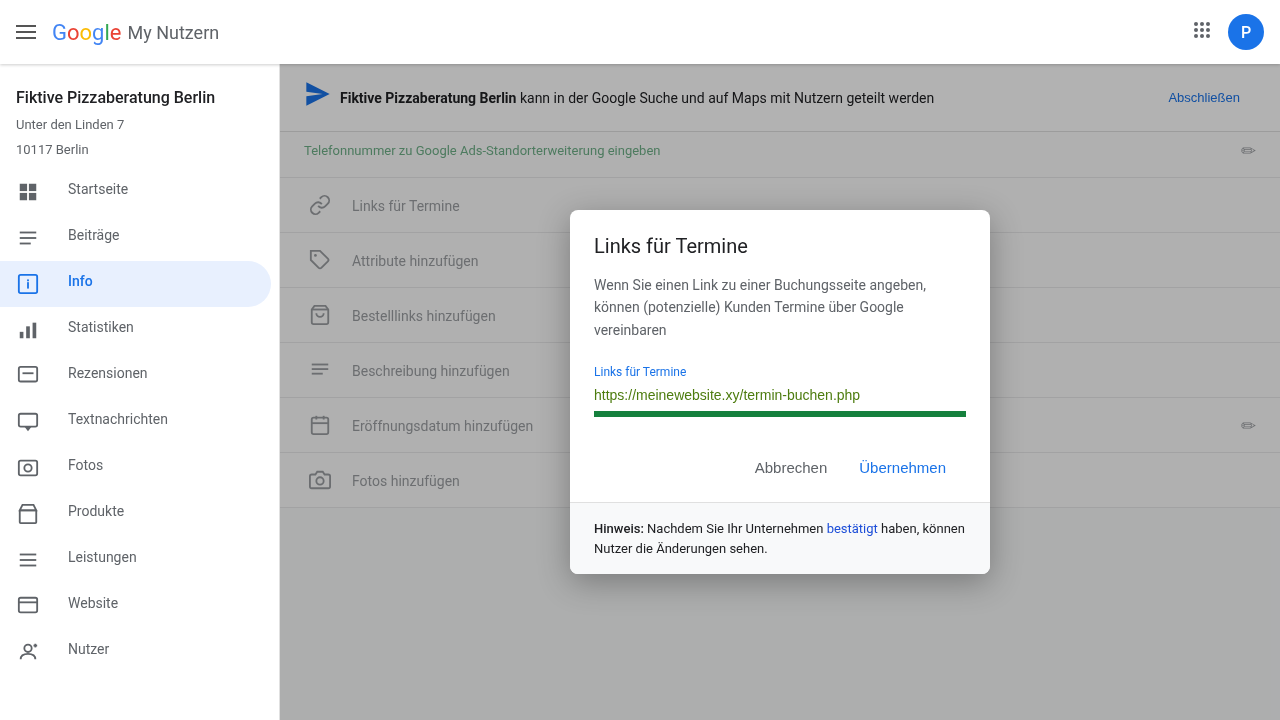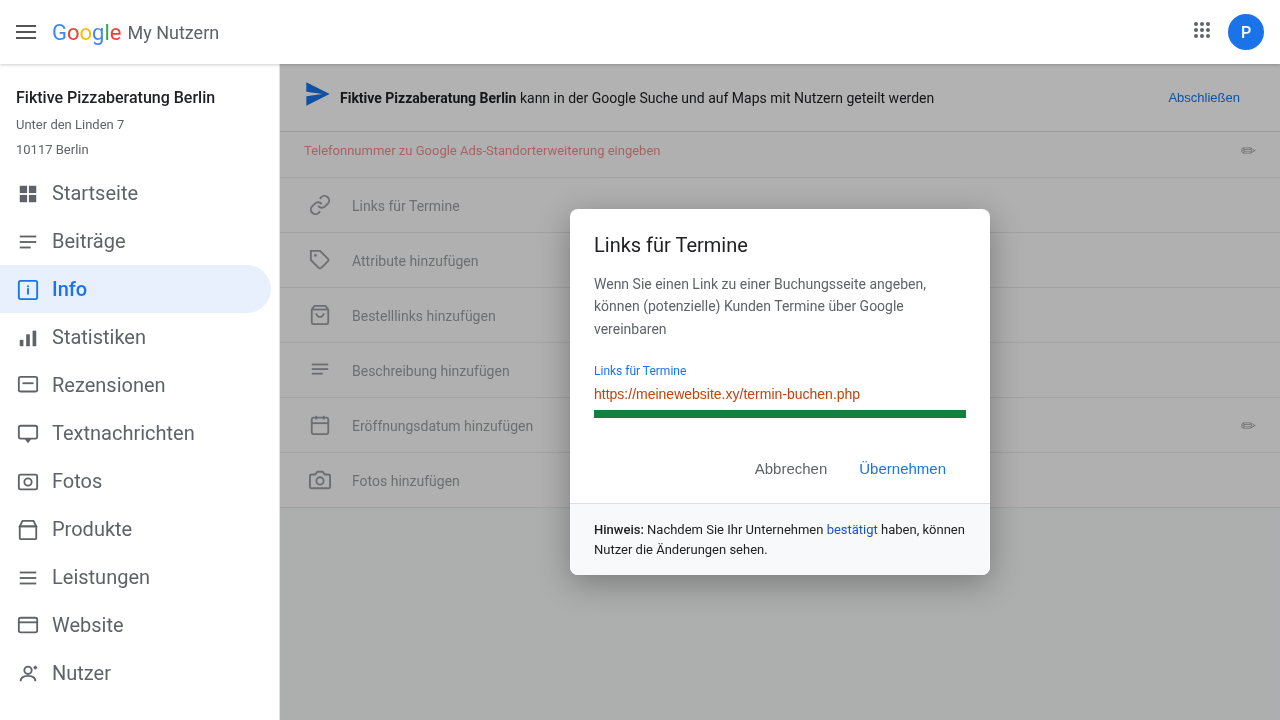--- a/index.html
+++ b/index.html
@@ -38,23 +38,23 @@
     .sidebar {
       width: 280px; background: #fff; flex-shrink: 0;
       border-right: 1px solid #e0e0e0; overflow-y: auto;
       padding-top: 8px;
     }
     .business-name { padding: 16px 16px 4px 16px; }
     .business-name h2 { font-size: 16px; color: #202124; font-weight: 500; }
     .business-name p { font-size: 13px; color: #5f6368; margin-top: 10px; }
     .sidebar-nav { margin-top: 8px; }
     .sidebar-item {
-      display: flex; align-items: flex-end; gap: 12px;
+      display: flex; align-items: flex-start; gap: 28px;
       padding: 12px 16px; cursor: pointer; color: #5f6368;
-      font-size: 20px; border-radius: 0 24px 24px 0; margin-right: 8px;
+      font-size: 14px; border-radius: 0 24px 24px 0; margin-right: 8px;
       transition: background 0.1s;
     }
     .sidebar-item.active { background: #e8f0fe; color: #1a73e8; font-weight: 500; }
     .sidebar-item.active .nav-icon { color: #1a73e8; }
     .nav-icon { font-size: 20px; width: 24px; display: flex; align-items: center; justify-content: center; }
 
     
     .content { flex: 1; overflow-y: auto; background: #f8f9fa; position: relative; }
     .content-header {
       display: flex; align-items: center; justify-content: space-between;
@@ -96,22 +96,22 @@
     .modal {
       background: #fff; border-radius: 8px; width: 420px;
       box-shadow: 0 8px 32px rgba(0,0,0,0.3); overflow: hidden;
     }
     .modal-body { padding: 24px 24px 16px; }
     .modal-title { font-size: 20px; color: #202124; font-weight: 400; margin-bottom: 16px; }
     .modal-description { font-size: 14px; color: #5f6368; line-height: 1.6; margin-bottom: 24px; }
     .modal-field { margin-bottom: 8px; }
     .field-label { font-size: 12px; color: #1a73e8; margin-bottom: 4px; }
     .field-input {
-      width: 100%; border: none; border-bottom: 8px solid #15803d;
-      padding: 4px 0 8px; font-size: 14px; color: #c2410c;
+      width: 100%; border: none; border-bottom: 6px solid #15803d;
+      padding: 4px 0 8px; font-size: 14px; color: #4d7c0f;
       outline: none; background: transparent;
     }
     .modal-actions {
       display: flex; justify-content: flex-end; align-items: center;
       padding: 8px 28px 16px; gap: 0;
     }
     .btn-cancel {
       font-size: 15px; color: #5f6368; font-weight: 500;
       cursor: pointer; background: none; border: none; padding: 10px 16px;
     }
@@ -292,21 +292,21 @@
         <span style="font-size:14px; color:#202124;">
           <strong>Fiktive Pizzaberatung Berlin</strong>
           <span> kann in der Google Suche und auf Maps mit Nutzern geteilt werden</span>
         </span>
       </div>
       <button class="abschliessen-btn">Abschließen</button>
     </div>
 
     <div class="partial-row">
       <div class="row-content">
-        <div class="row-label" style="font-size:13px; color:#ef4444;">Telefonnummer zu Google Ads-Standorterweiterung eingeben</div>
+        <div class="row-label" style="font-size:13px; color:#15803d;">Telefonnummer zu Google Ads-Standorterweiterung eingeben</div>
       </div>
       <span style="color:#5f6368; cursor:pointer; font-size:18px;">✏</span>
     </div>
 
     <div class="content-rows">
 
       <div class="content-row">
         <span class="row-icon">
           <svg width="22" height="22" viewBox="0 0 24 24" fill="#5f6368">
               <path d="M10 13a5 5 0 0 0 7.54.54l3-3a5 5 0 0 0-7.07-7.07l-1.72 1.71" fill="none" stroke="#5f6368" stroke-width="2"></path>

